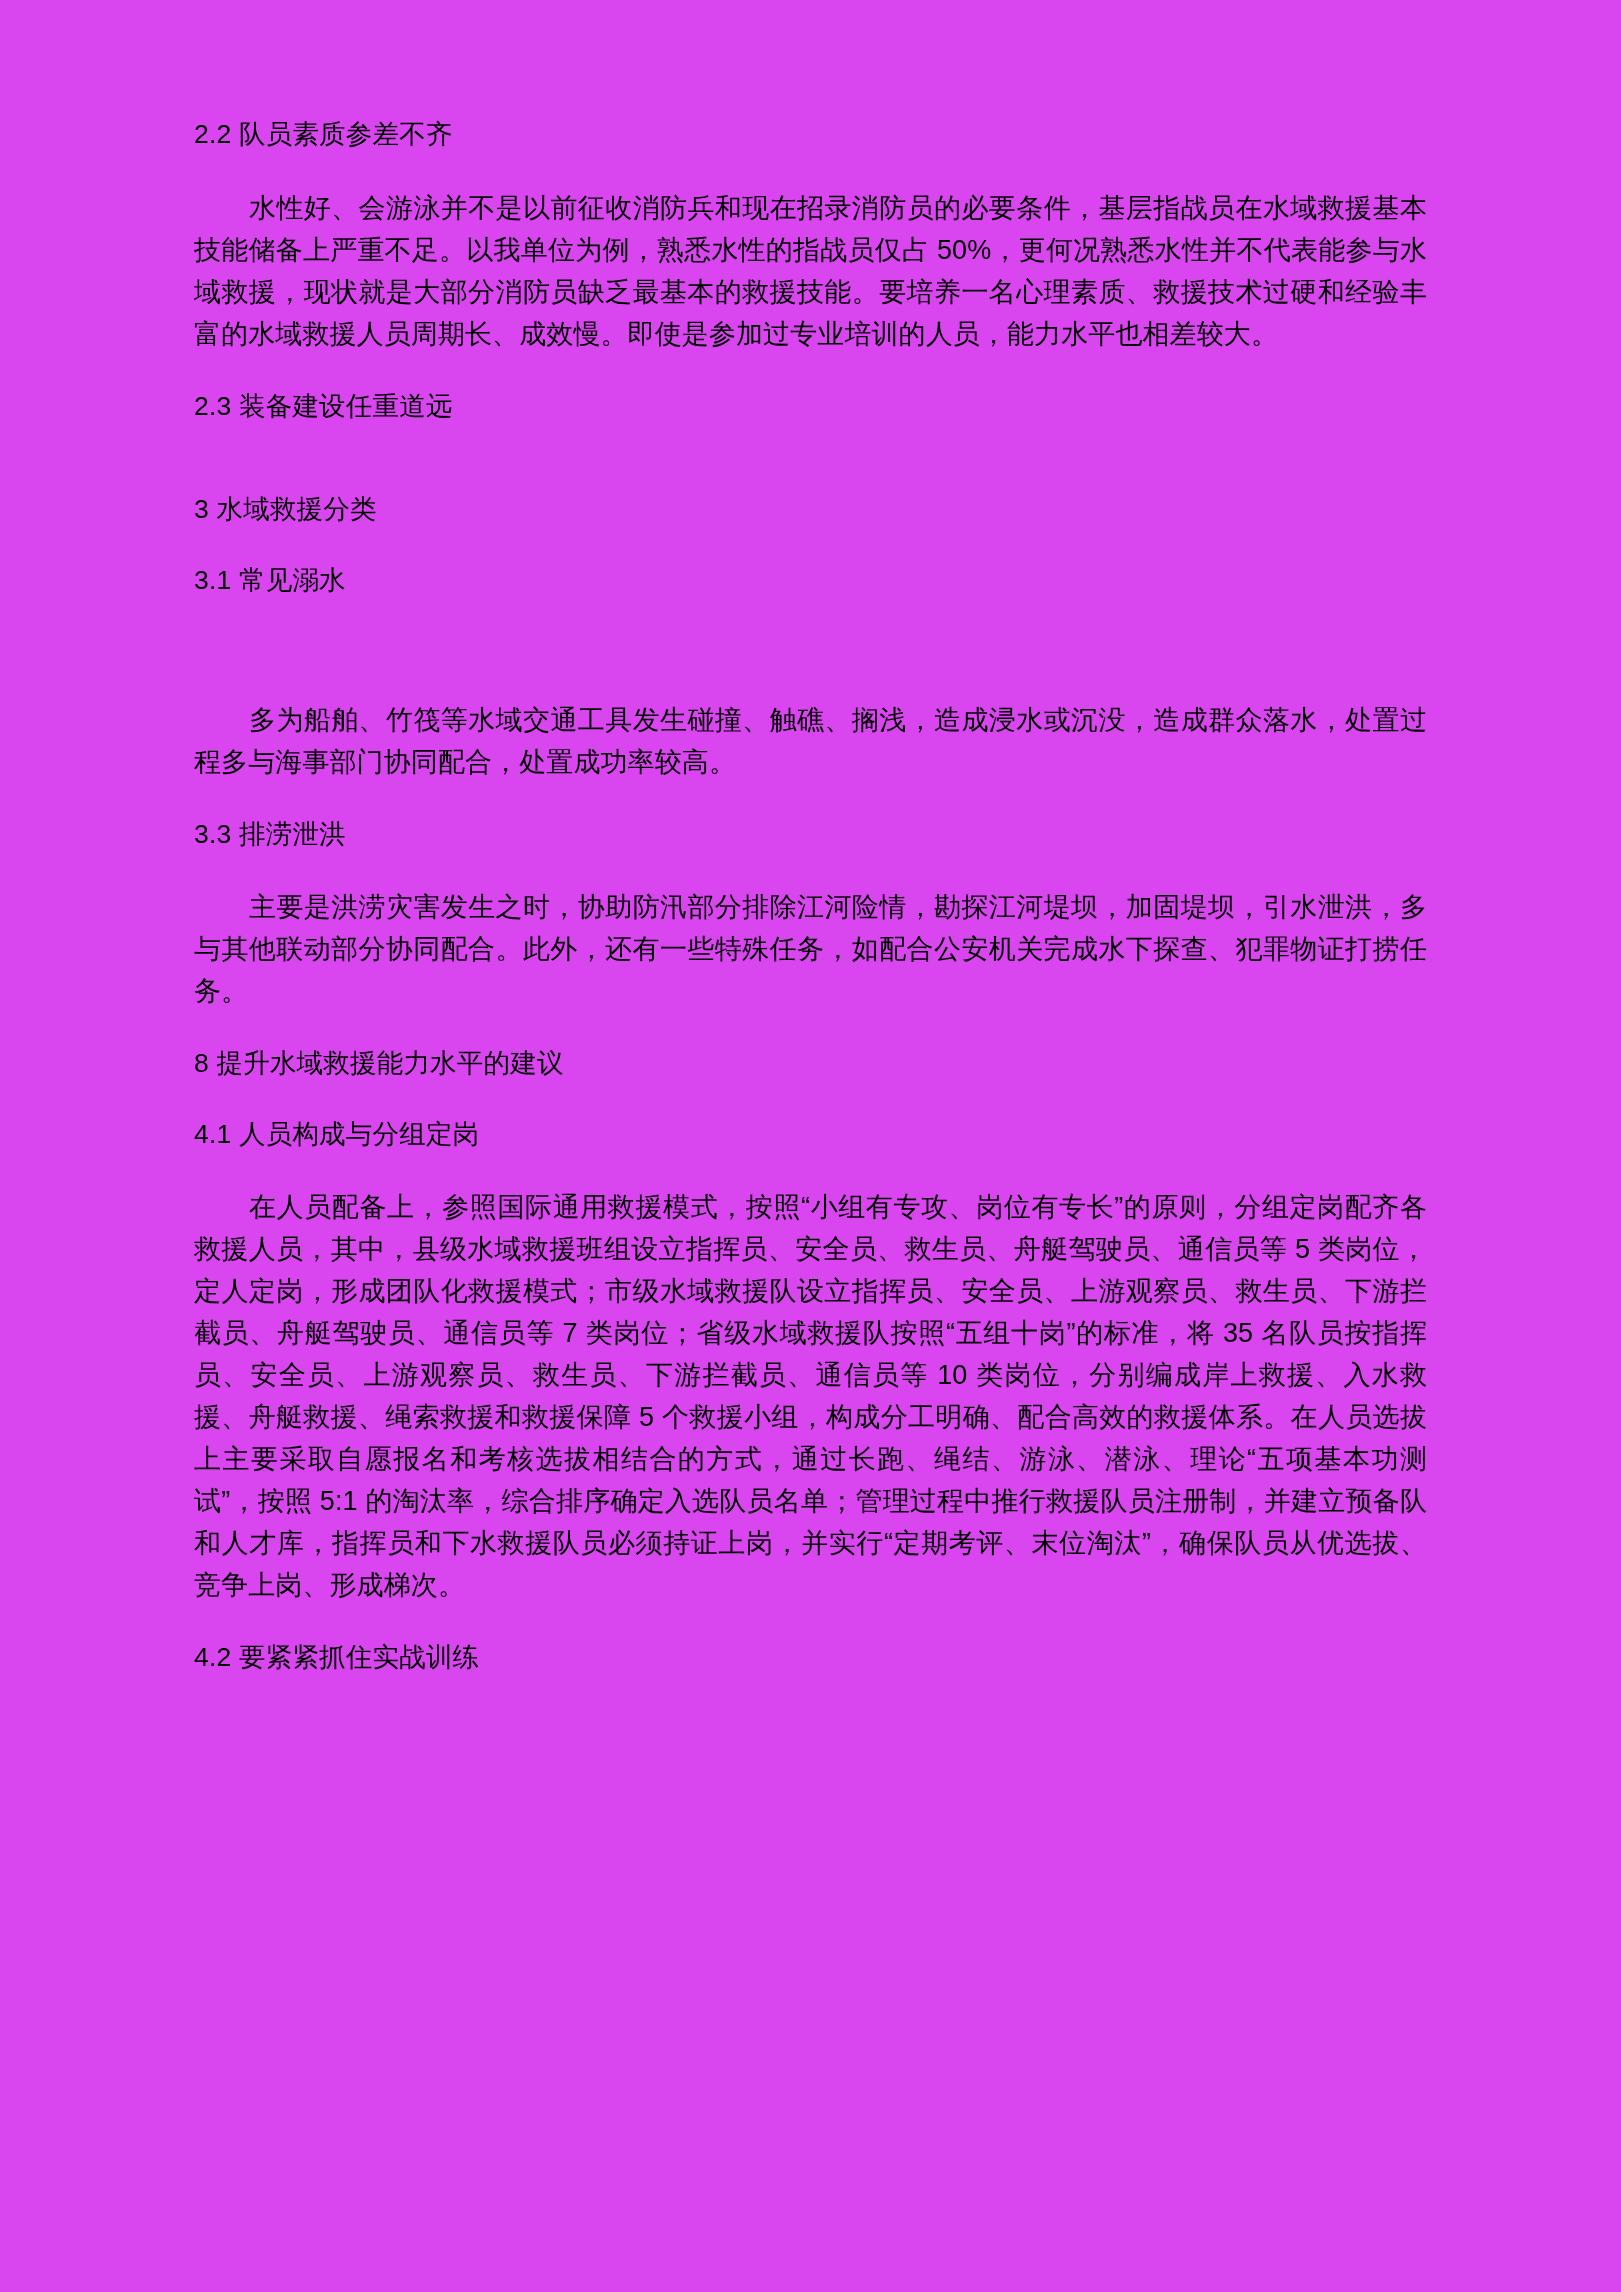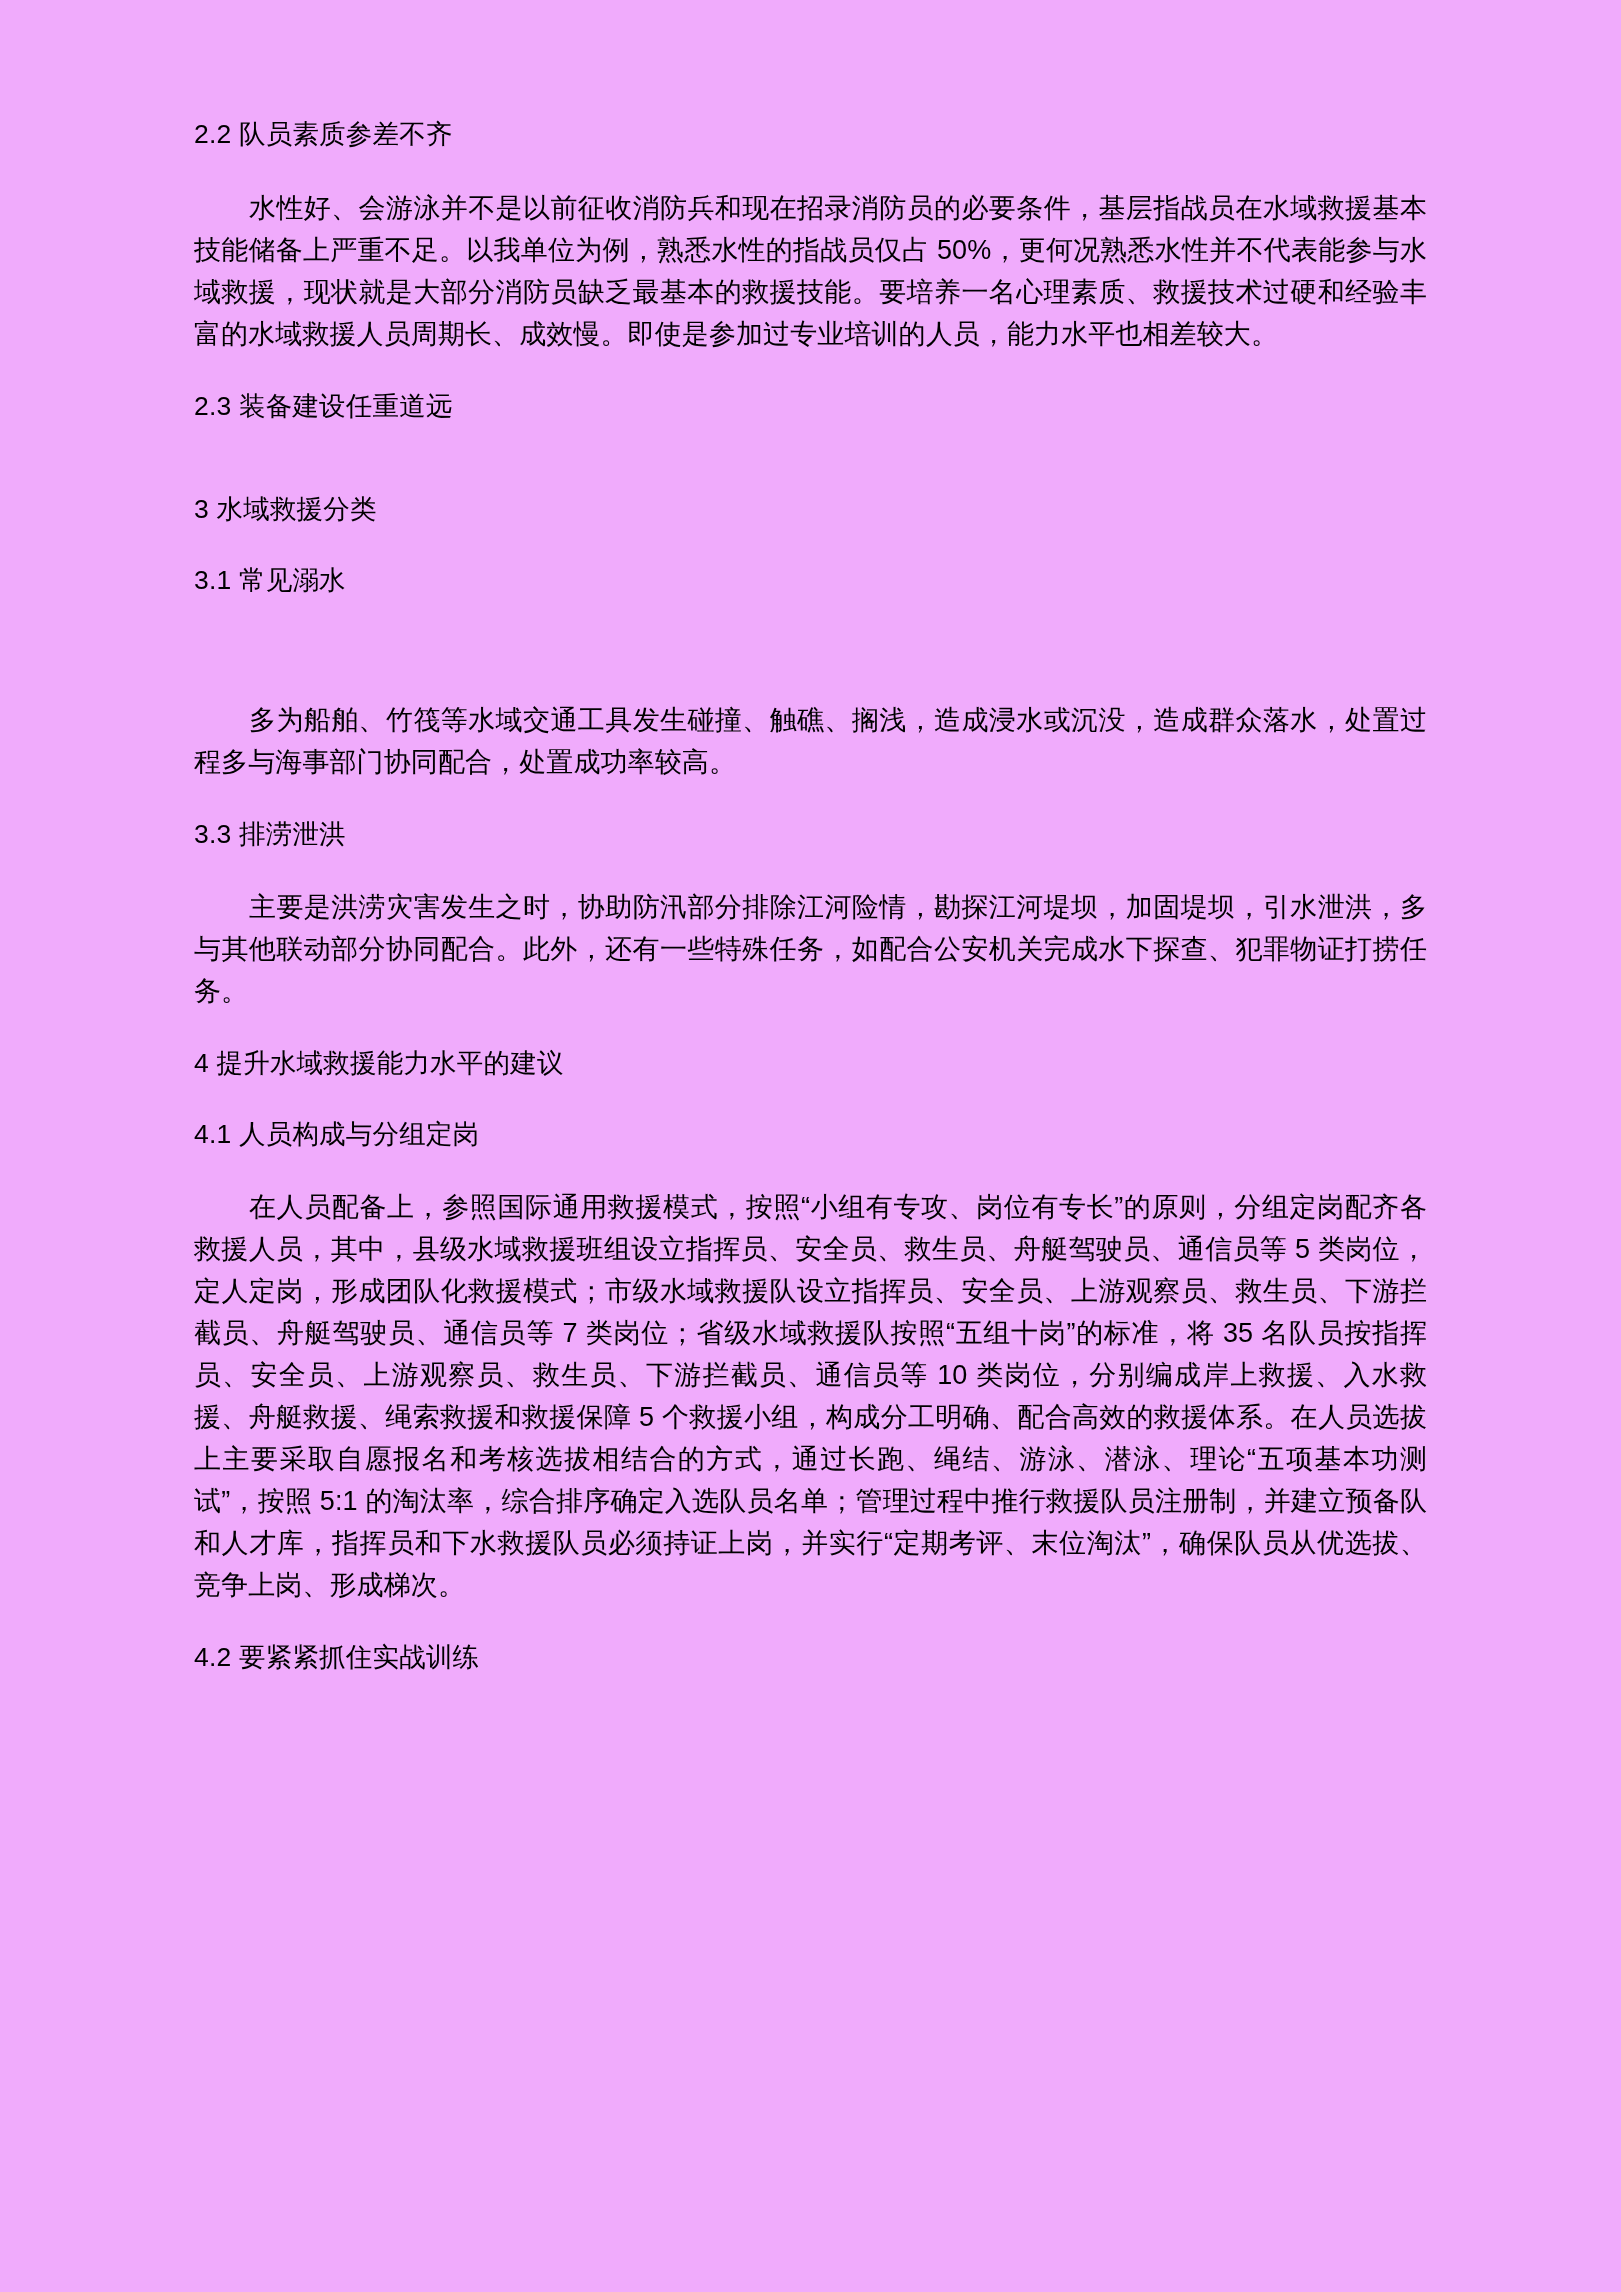--- a/index.html
+++ b/index.html
@@ -11,21 +11,21 @@
     width: 1621px;
     height: 2293px;
     font-family: "Liberation Sans", "DejaVu Sans", sans-serif;
     color: #000000;
     -webkit-font-smoothing: antialiased;
   }
   .page {
     position: relative;
     width: 1621px;
     height: 2293px;
-    background: #f0abfc;
+    background: #d946ef;
     box-sizing: border-box;
     padding: 116px 194px 0 194px;
   }
   .content {
     width: 1233px;
   }
   .heading {
     font-size: 26.5px;
     line-height: 1.42;
     letter-spacing: 0.2px;
@@ -77,21 +77,21 @@
 
     <p class="para">多为船舶、竹筏等水域交通工具发生碰撞、触礁、搁浅，造成浸水或沉没，造成群众落水，处置过程多与海事部门协同配合，处置成功率较高。</p>
     <div class="sp-2"></div>
 
     <h2 class="heading">3.3 排涝泄洪</h2>
     <div class="sp-2"></div>
 
     <p class="para">主要是洪涝灾害发生之时，协助防汛部分排除江河险情，勘探江河堤坝，加固堤坝，引水泄洪，多与其他联动部分协同配合。此外，还有一些特殊任务，如配合公安机关完成水下探查、犯罪物证打捞任务。</p>
     <div class="sp-2"></div>
 
-    <h2 class="heading">4 提升水域救援能力水平的建议</h2>
+    <h2 class="heading">8 提升水域救援能力水平的建议</h2>
     <div class="sp-2"></div>
 
     <h2 class="heading">4.1 人员构成与分组定岗</h2>
     <div class="sp-2"></div>
 
     <p class="para">在人员配备上，参照国际通用救援模式，按照“小组有专攻、岗位有专长”的原则，分组定岗配齐各救援人员，其中，县级水域救援班组设立指挥员、安全员、救生员、舟艇驾驶员、通信员等 5 类岗位，定人定岗，形成团队化救援模式；市级水域救援队设立指挥员、安全员、上游观察员、救生员、下游拦截员、舟艇驾驶员、通信员等 7 类岗位；省级水域救援队按照“五组十岗”的标准，将 35 名队员按指挥员、安全员、上游观察员、救生员、下游拦截员、通信员等 10 类岗位，分别编成岸上救援、入水救援、舟艇救援、绳索救援和救援保障 5 个救援小组，构成分工明确、配合高效的救援体系。在人员选拔上主要采取自愿报名和考核选拔相结合的方式，通过长跑、绳结、游泳、潜泳、理论“五项基本功测试”，按照 5:1 的淘汰率，综合排序确定入选队员名单；管理过程中推行救援队员注册制，并建立预备队和人才库，指挥员和下水救援队员必须持证上岗，并实行“定期考评、末位淘汰”，确保队员从优选拔、竞争上岗、形成梯次。</p>
     <div class="sp-2"></div>
 
     <h2 class="heading">4.2 要紧紧抓住实战训练</h2>
 

